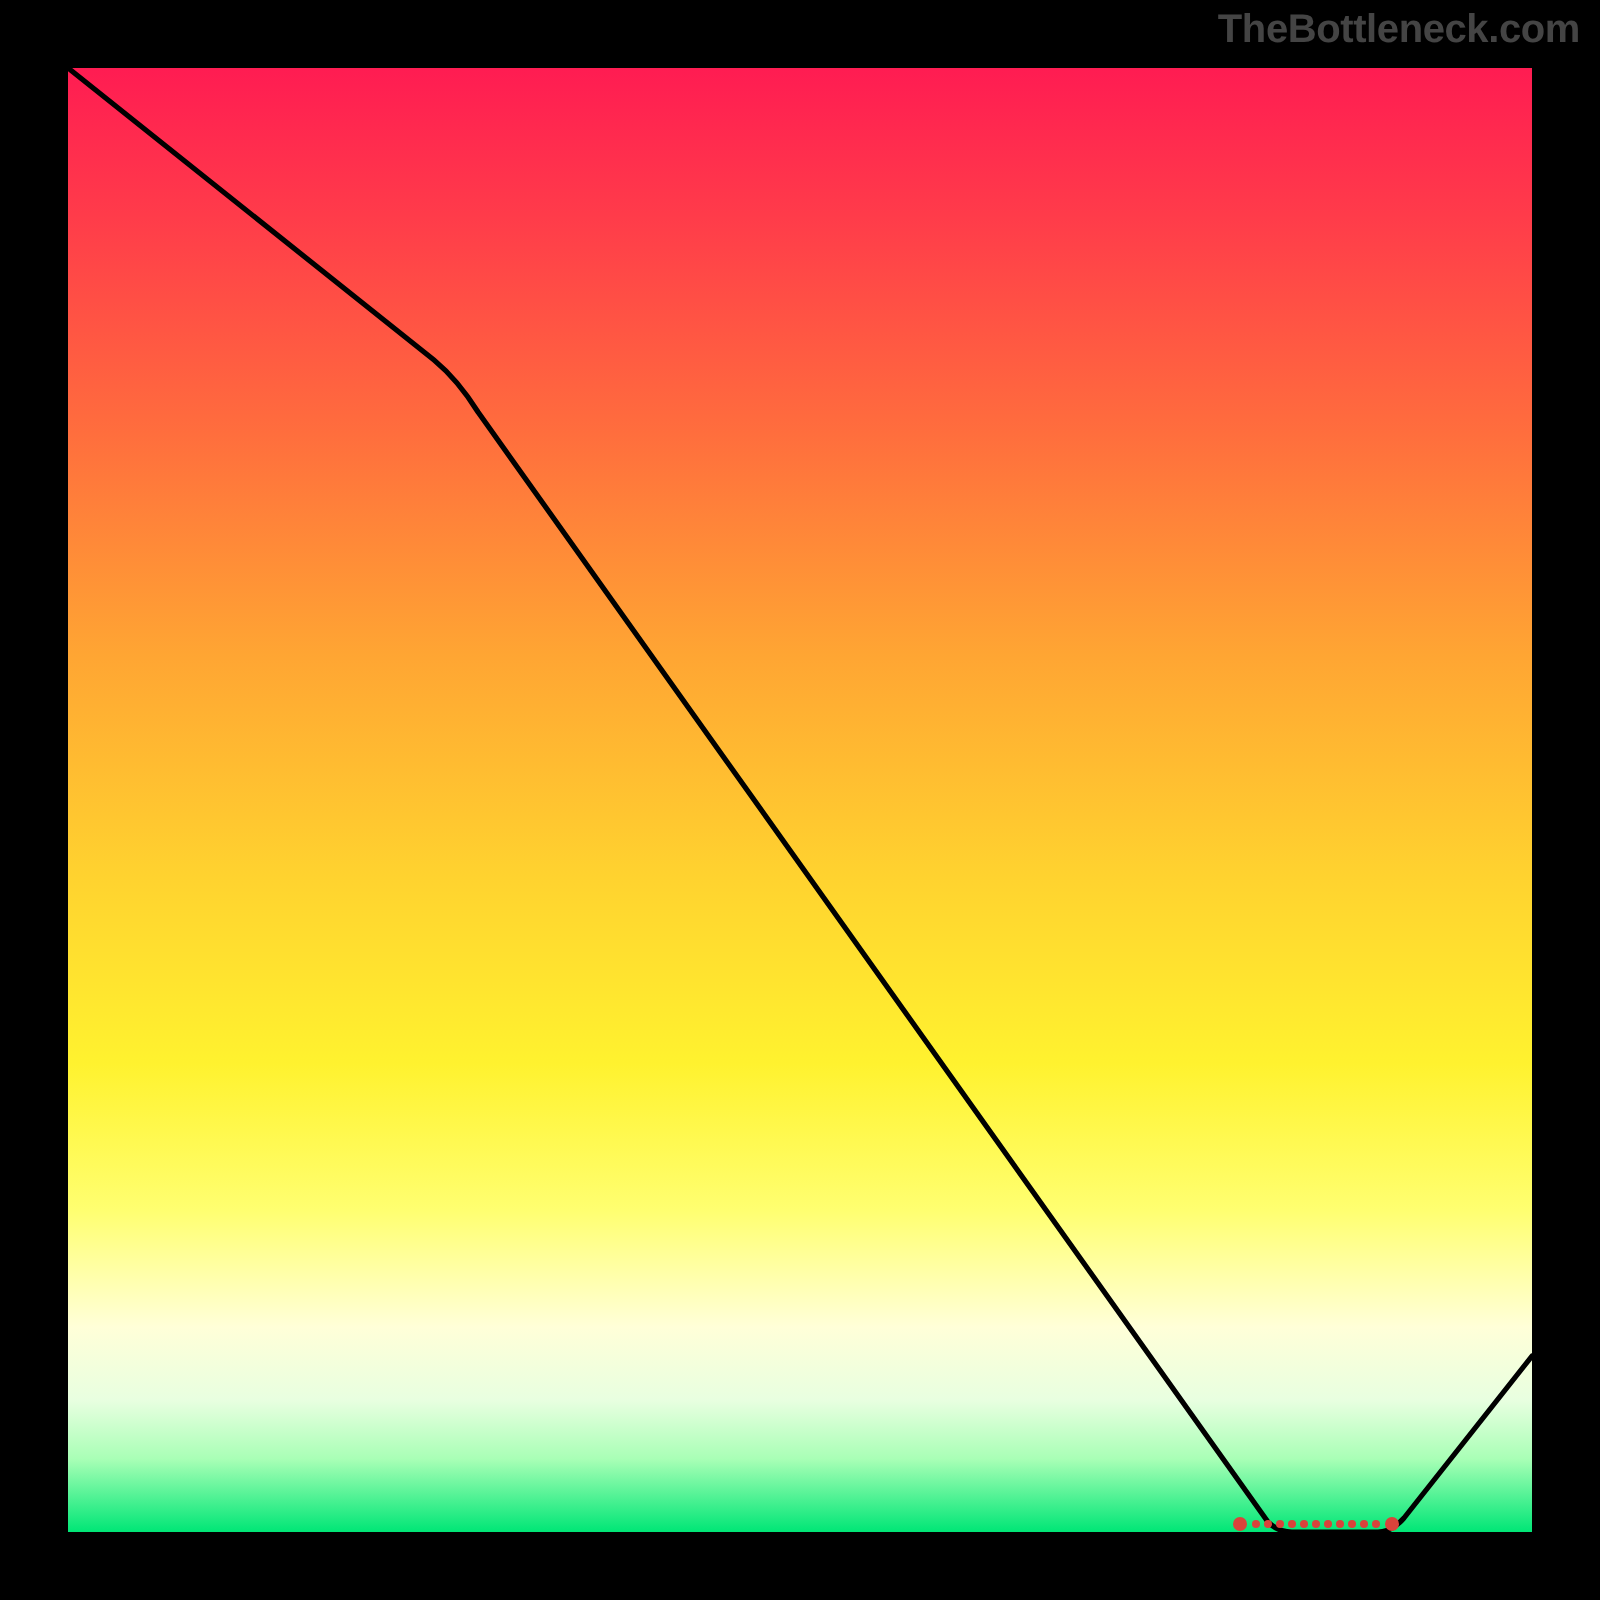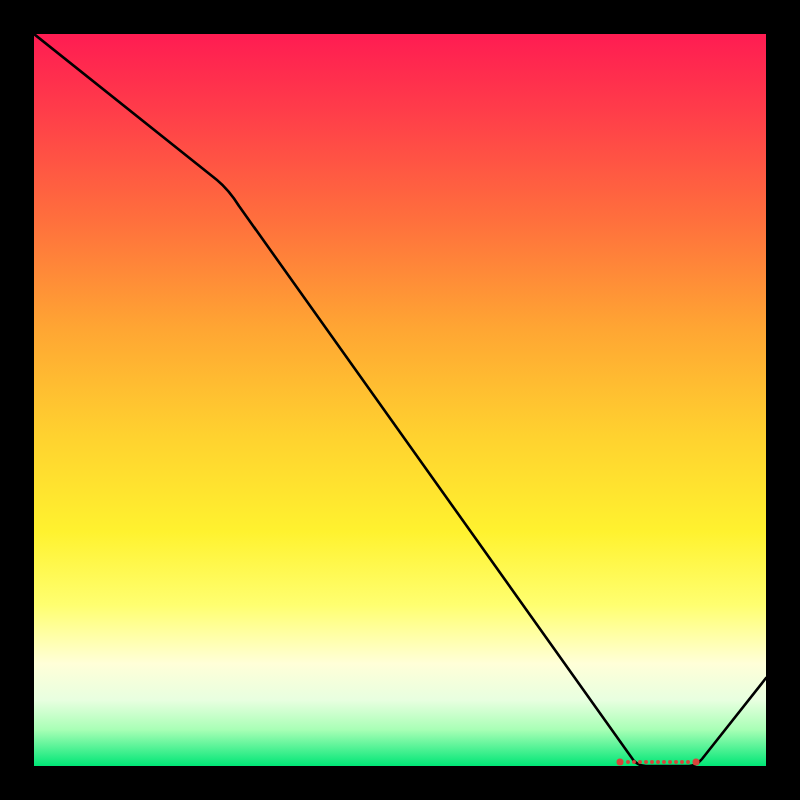--- a/index.html
+++ b/index.html
@@ -65,20 +65,21 @@
     stroke-linecap: round;
   }
   .marker-dot {
     fill: #d9433b;
   }
 </style>
 </head>
 <body>
 
 <div class="frame">
+  <div class="watermark">TheBottleneck.com</div>
 
   <div class="plot-area">
     <svg class="curve" viewBox="0 0 732 732" preserveAspectRatio="none">
       <path d="M 0 0
                L 183 146
                Q 195 156 205 172
                L 600 727
                Q 605 732 612 732
                L 655 732
                Q 662 732 668 725

